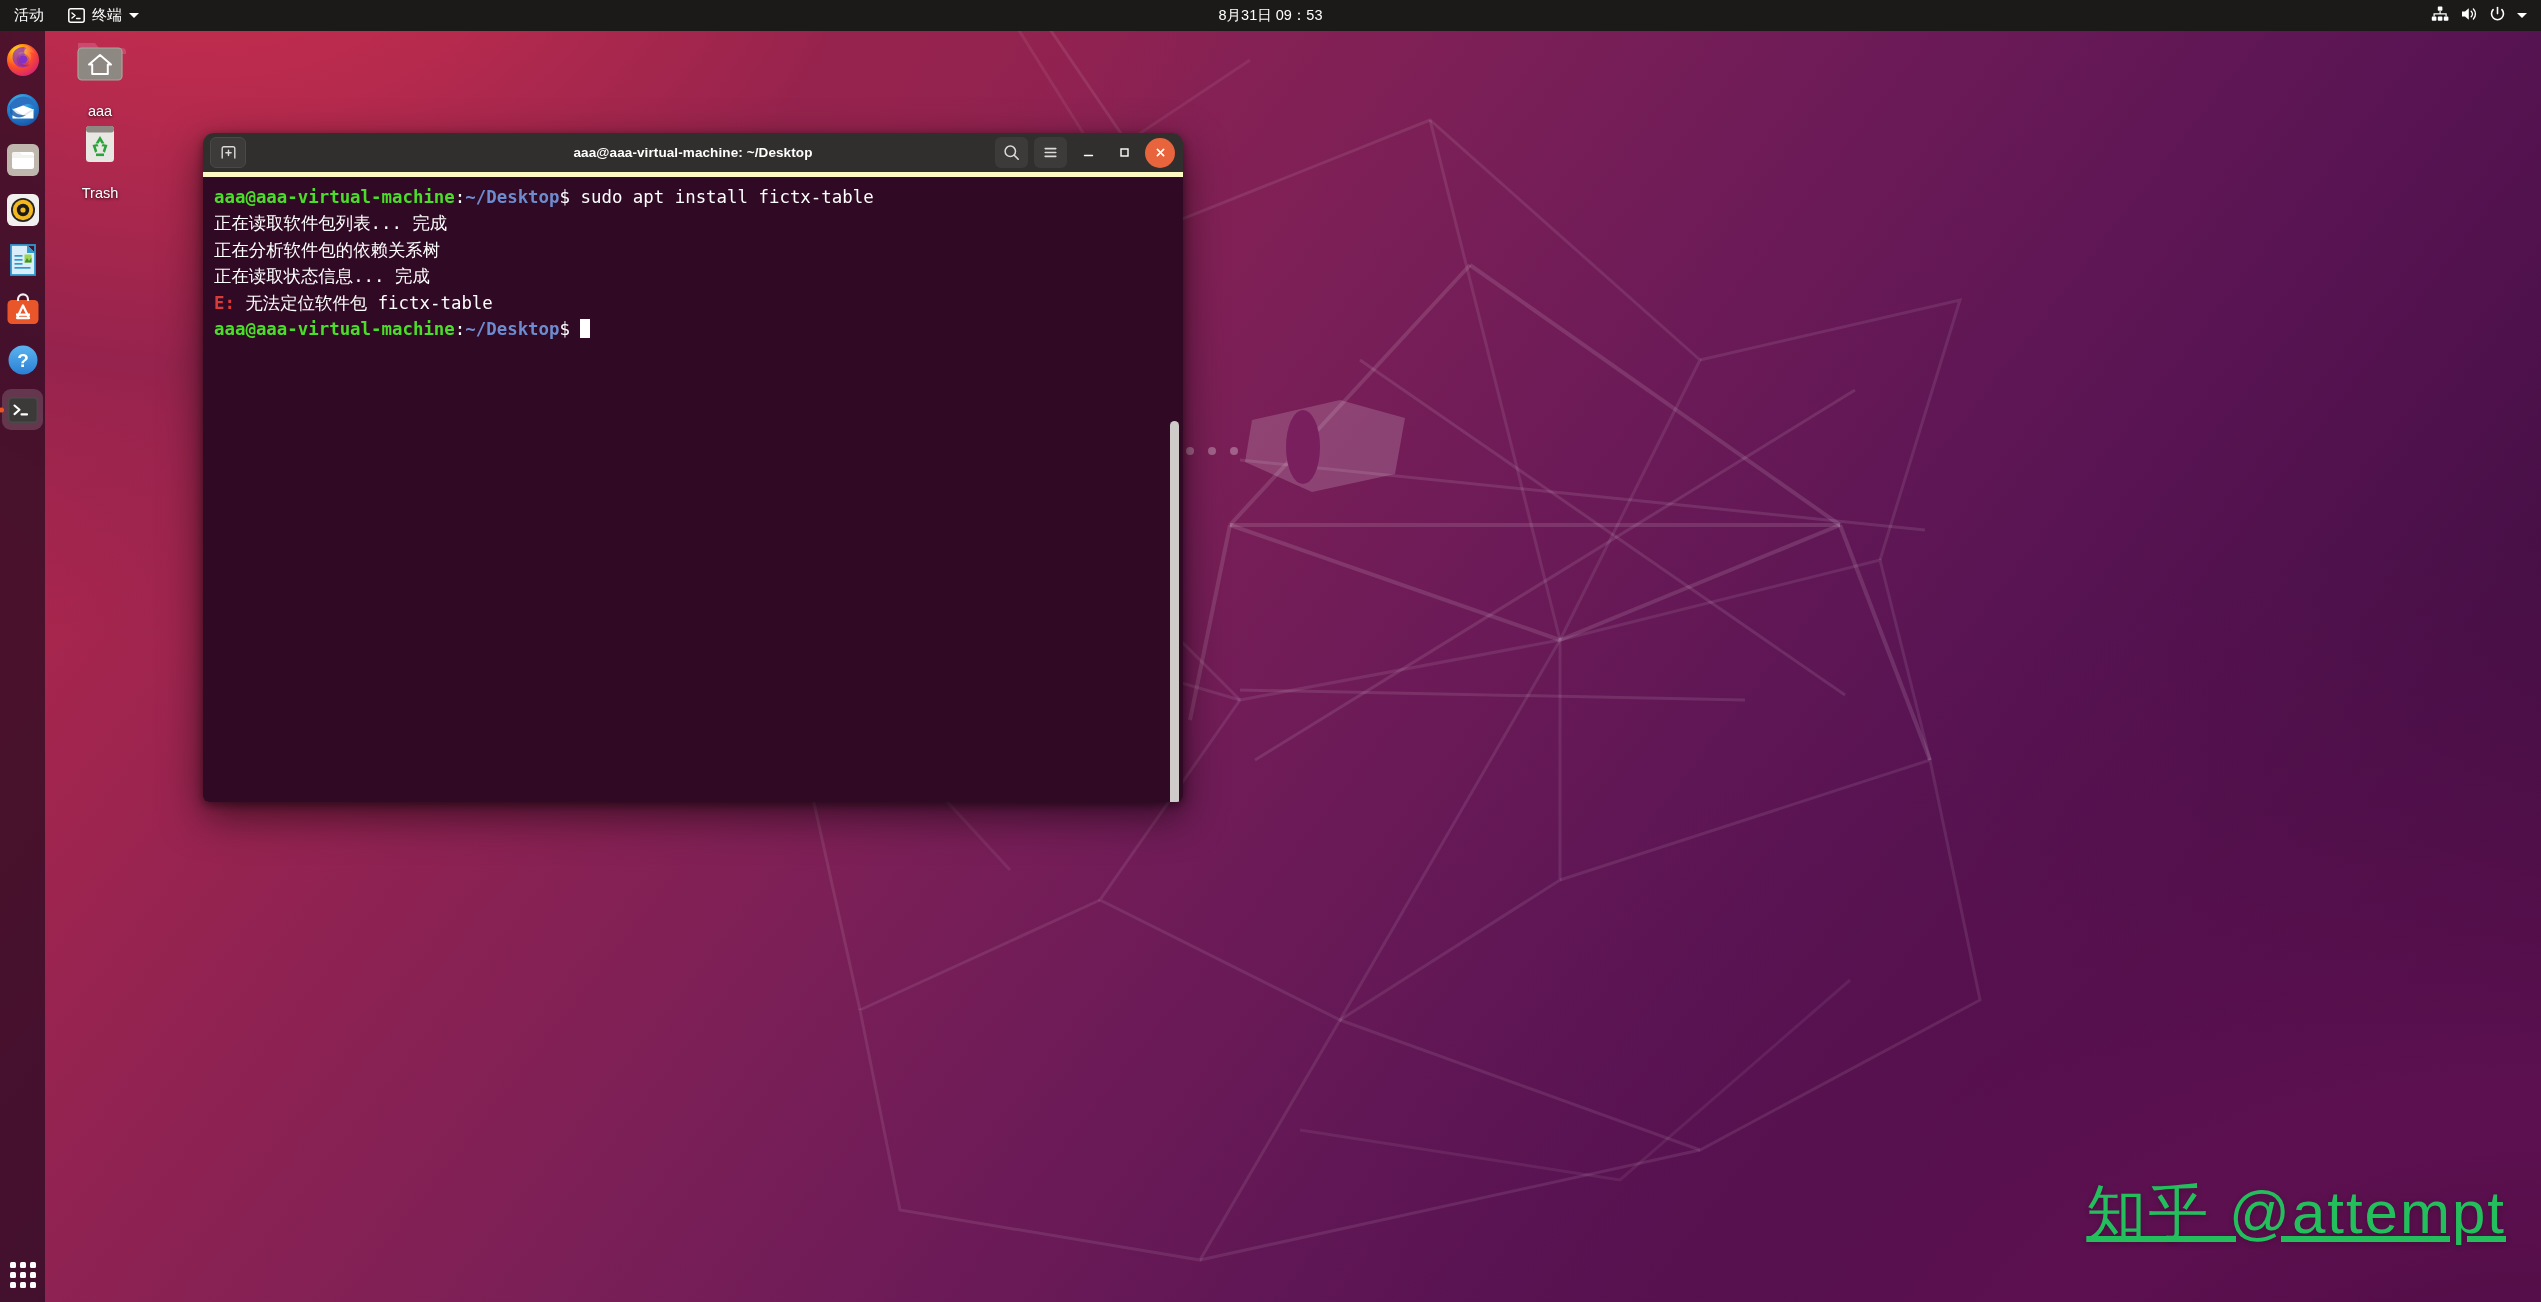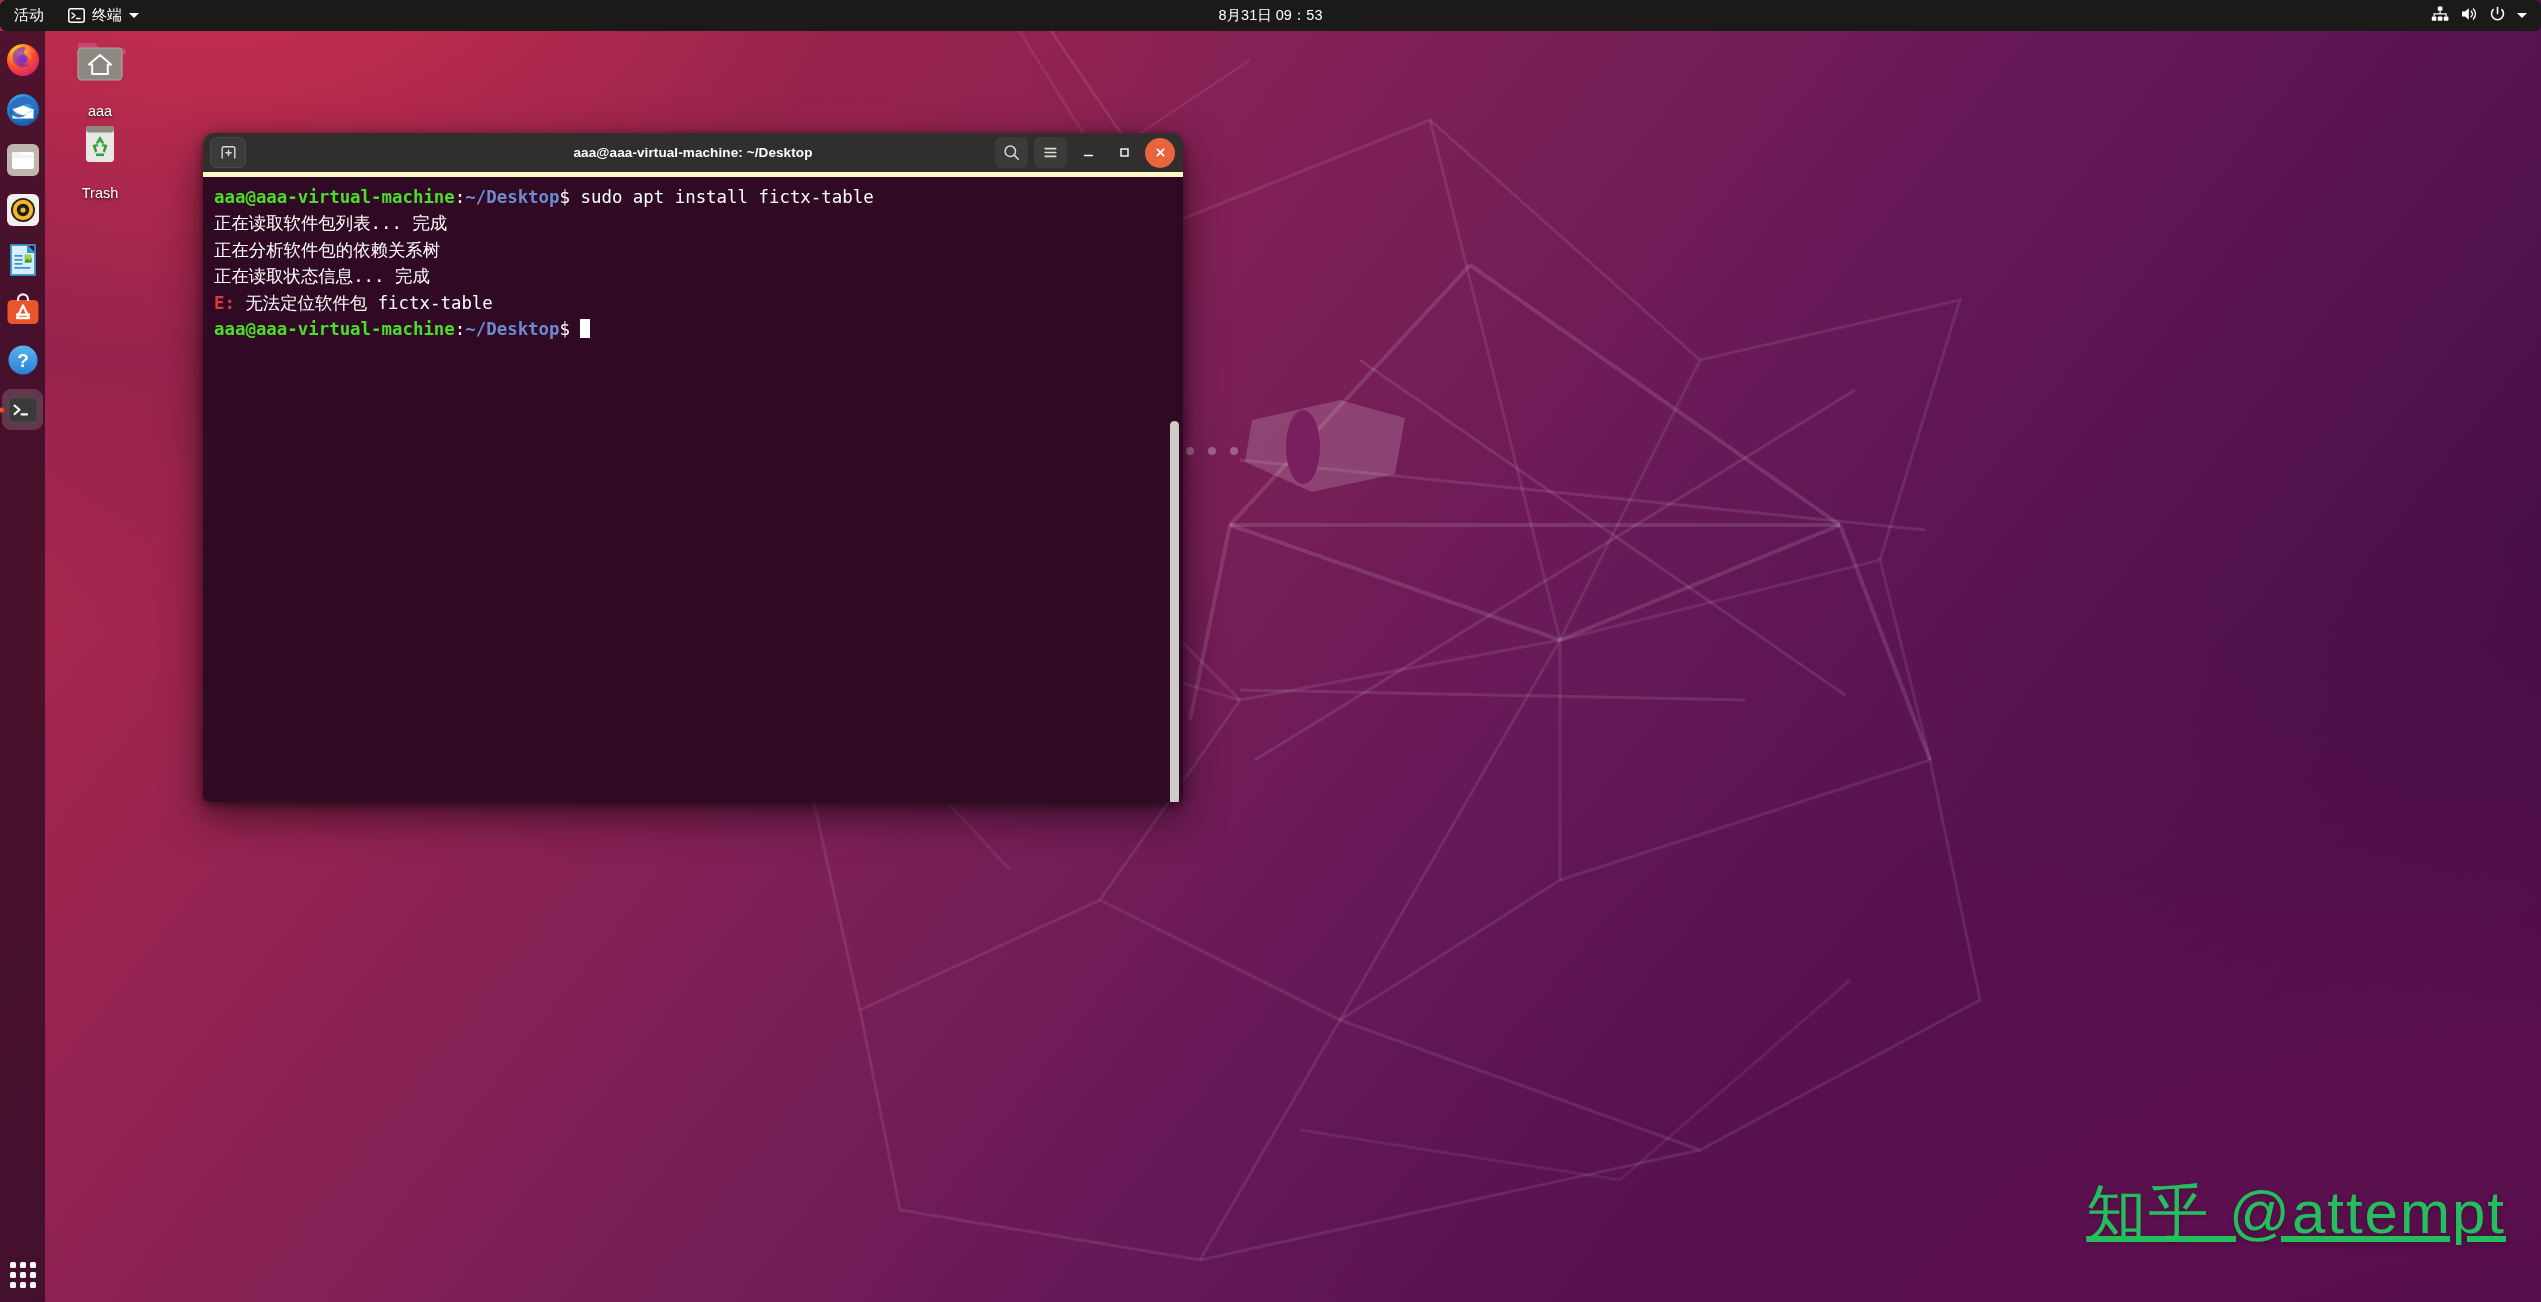--- a/index.html
+++ b/index.html
@@ -18,21 +18,21 @@
       radial-gradient(ellipse 1900px 1500px at 100% 120%, #4a0b3f 0%, #5d1050 30%, rgba(93,16,80,0) 68%),
       linear-gradient(128deg, #c32b4c 0%, #a8264d 14%, #8e2252 30%, #7a1f57 44%, #6a1a57 56%, #591453 70%, #470f46 84%, #380a38 100%);
   }
   #wp-shapes { position:absolute; left:0; top:0; width:2541px; height:1302px; }
 
   
   #top-panel {
     position:absolute; left:0; top:0; width:2541px; height:31px;
     background:#1b1a19;
     display:flex; align-items:center;
-    color:#ffffff; font-size:15px; z-index:60;border-radius:6px;
+    color:#ffffff; font-size:15px; z-index:60;
   }
   .panel-activities { padding:0 14px 0 14px; height:31px; display:flex; align-items:center; cursor:pointer; }
   .panel-appmenu { display:flex; align-items:center; gap:7px; padding:0 10px; height:31px; cursor:pointer; }
   .panel-appmenu .appicon { width:17px; height:15px; position:relative; }
   .panel-appmenu .appicon svg { display:block; }
   .panel-clock {
     position:absolute; left:50%; transform:translateX(-50%);
     display:flex; align-items:center; gap:9px; font-size:14.5px; cursor:pointer;
     padding:16px 8px; height:31px;
   }

